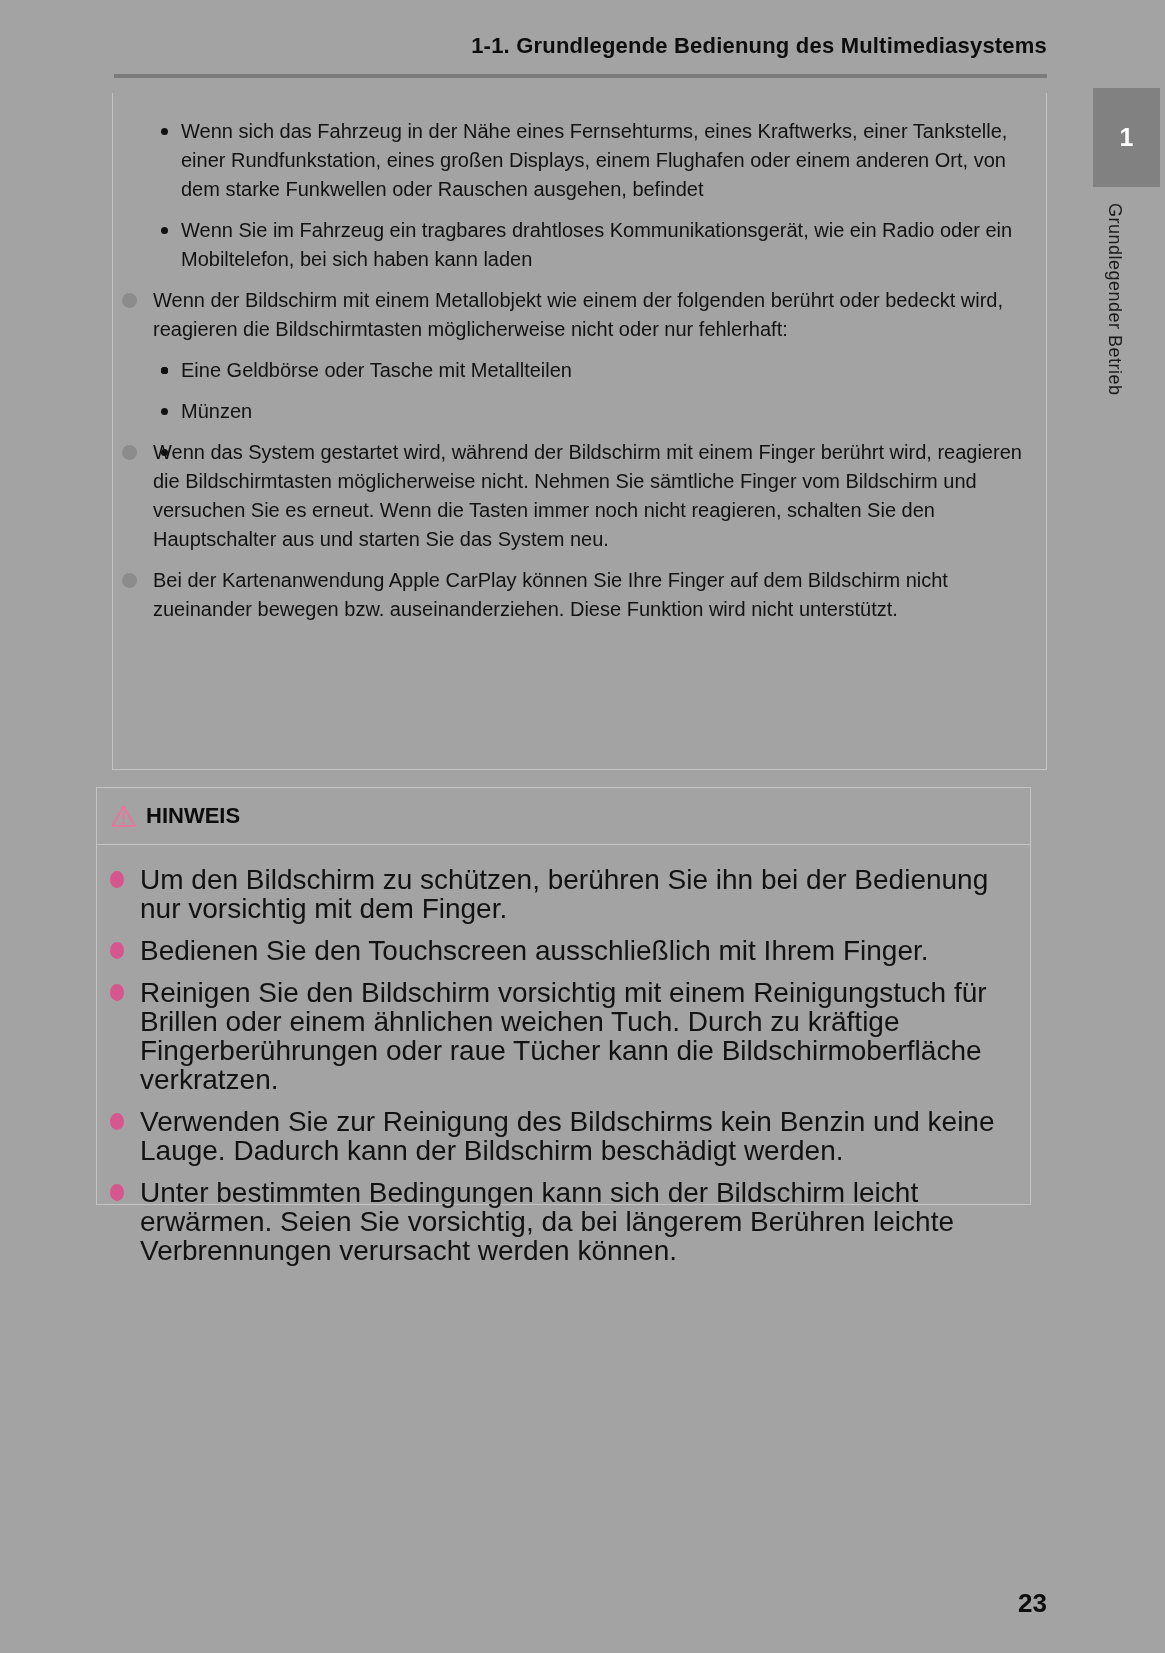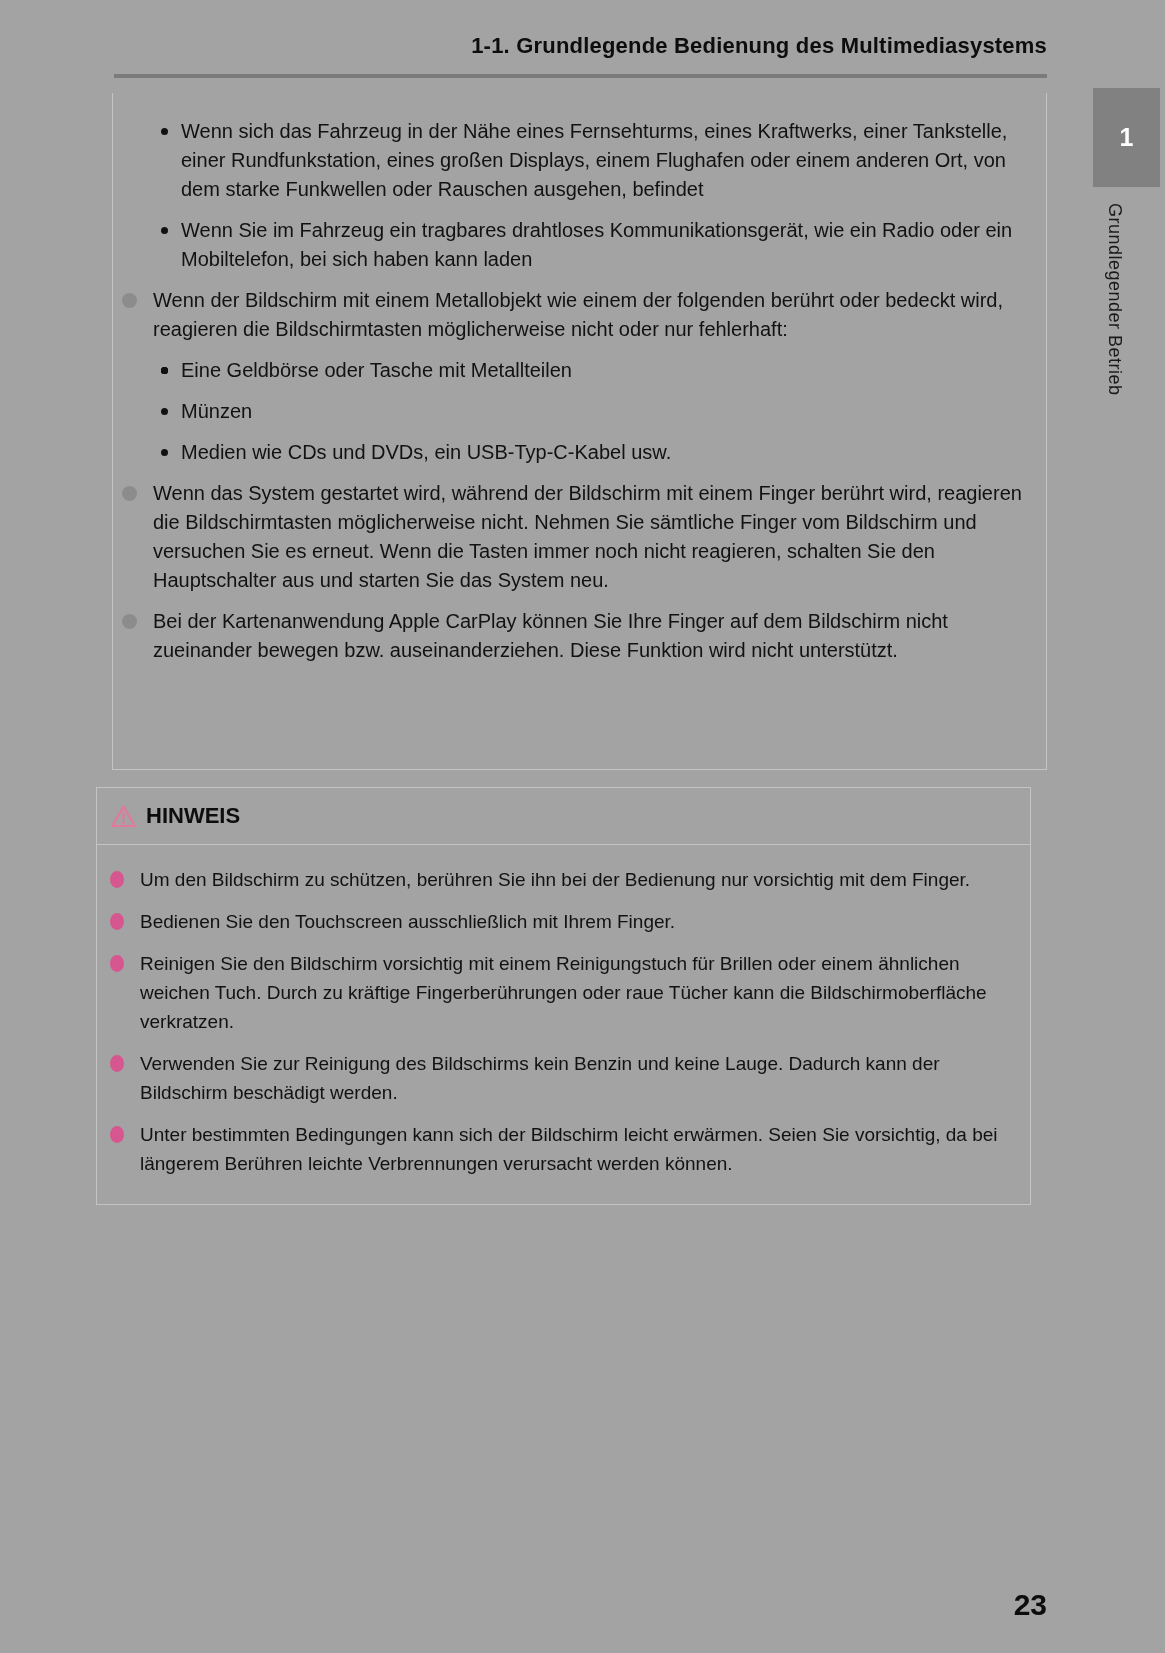--- a/index.html
+++ b/index.html
@@ -57,28 +57,28 @@
   .notice-box {
     position:absolute; top:787px; left:96px; width:935px; height:418px;
     border:1px solid #c4c4c4; box-sizing:border-box;
   }
   .notice-title-row {
     height:56px; border-bottom:1px solid #c4c4c4;
     display:flex; align-items:center; gap:9px; padding-left:13px;
   }
   .notice-title { font-size:22px; font-weight:bold; color:#0d0d0d; }
   .notice-body { padding:20px 12px 0 7px; }
-  .li-pink { position:relative; padding-left:36px; font-size:19px; line-height:29px; margin-bottom:13px; color:#121212; }
+  .li-pink { position:relative; padding-left:36px; font-size:28px; line-height:29px; margin-bottom:13px; color:#121212; }
   .li-pink > .bullet {
     position:absolute; left:6px; top:6px; width:14px; height:17px;
     border-radius:50%; background:#d6568f;
   }
   .page-number {
     position:absolute; top:1588px; left:115px; width:932px;
-    text-align:right; font-size:30px; font-weight:bold; color:#0d0d0d;
+    text-align:right; font-size:26px; font-weight:bold; color:#0d0d0d;
   }
   .warn-icon { flex:0 0 auto; display:block; }
 </style>
 </head>
 <body>
 
 <div class="page">
 
   <div class="header-title">1-1. Grundlegende Bedienung des Multimediasystems</div>
   <div class="header-rule"></div>
@@ -111,21 +111,20 @@
     <div class="li li-l2">
       <span class="bullet"></span>
       <span>Eine Geldbörse oder Tasche mit Metallteilen</span>
     </div>
     <div class="li li-l2">
       <span class="bullet"></span>
       <span>Münzen</span>
     </div>
     <div class="li li-l2">
       <span class="bullet"></span>
-      <span>Medien wie CDs und DVDs, ein USB-Typ-C-Kabel usw.</span>
     </div>
     <div class="li li-l1">
       <span class="bullet"></span>
       <span>Wenn das System gestartet wird, während der Bildschirm mit einem Finger berührt wird, reagieren die Bildschirmtasten möglicherweise nicht. Nehmen Sie sämtliche Finger vom Bildschirm und versuchen Sie es erneut. Wenn die Tasten immer noch nicht reagieren, schalten Sie den Hauptschalter aus und starten Sie das System neu.</span>
     </div>
     <div class="li li-l1">
       <span class="bullet"></span>
       <span>Bei der Kartenanwendung Apple CarPlay können Sie Ihre Finger auf dem Bildschirm nicht zueinander bewegen bzw. auseinanderziehen. Diese Funktion wird nicht unterstützt.</span>
     </div>
 

